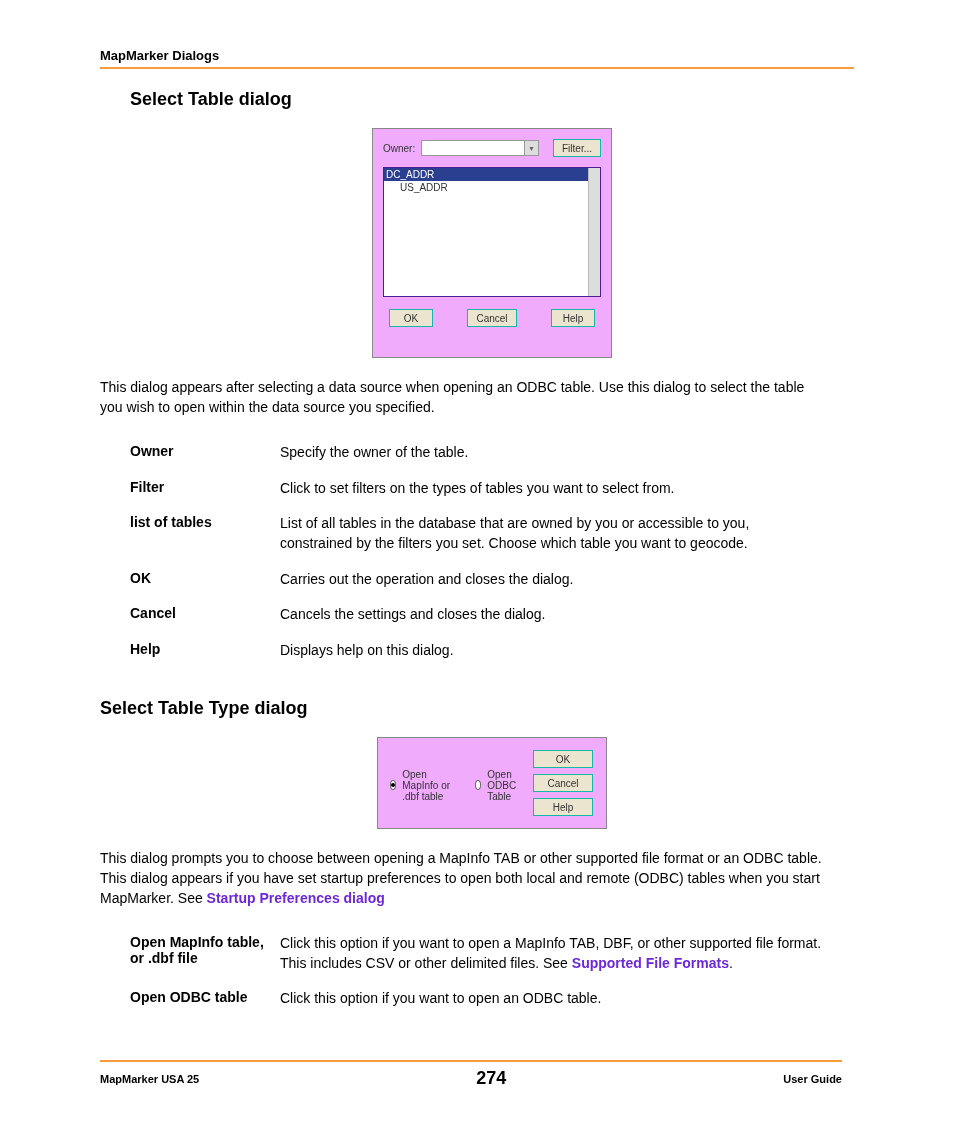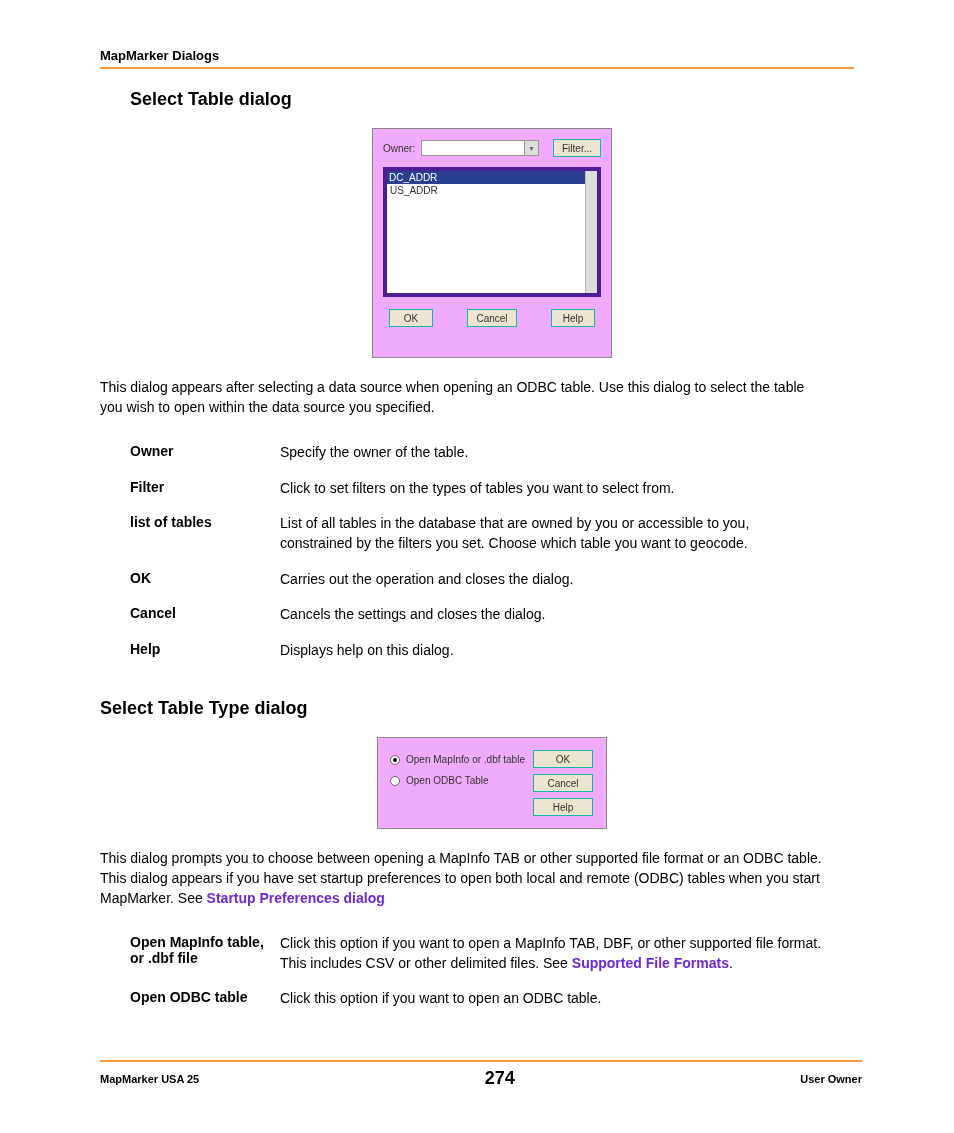--- a/index.html
+++ b/index.html
@@ -41,50 +41,50 @@
   }
   .dlg1 .owner-combo .arrow {
     position: absolute; right: 0; top: 0; width: 14px; height: 14px; background: #ddd; border-left:1px solid #999;
     display:flex; align-items:center; justify-content:center; font-size:8px; color:#666;
   }
   .winbtn {
     background: #ebe5cf; border: 1px solid #14b8a6; font-size:10px; height:18px; padding:0 8px;
     display:inline-flex; align-items:center; justify-content:center; min-width:44px;
   }
   .dlg1 .listbox {
-    background: #fff; border: 4px solid #4c1d95; height: 130px; width: 100%; margin-bottom: 12px;
+    background: #fff; border: 1px solid #4c1d95; height: 130px; width: 100%; margin-bottom: 12px;
     position: relative; overflow: hidden;
   }
   .dlg1 .listbox .sel {
     background: #2a3f8f; color:#fff; padding: 1px 2px; font-size:10px; width:calc(100% - 12px);
   }
-  .dlg1 .listbox .nosel { padding: 1px 3px; font-size:10px; }
+  .dlg1 .listbox .nosel { padding: 1px 16px; font-size:10px; }
   .dlg1 .listbox .sb {
     position:absolute; right:0; top:0; width:12px; height:100%; background:#ddd; border-left:1px solid #bbb;
   }
   .dlg1 .btnrow { display:flex; justify-content: space-between; padding: 0 6px; }
   
   .dlg2 { width: 230px; padding: 12px 0; display:flex; }
-  .dlg2 .opts { flex:1; padding-left:12px; display:flex; flex-direction:column; gap:10px; padding-top:4px;}
+  .dlg2 .opts { flex:1; padding-left:12px; display:flex; flex-direction:row; gap:10px; padding-top:4px;}
   .dlg2 .opt { display:flex; align-items:center; gap:6px; }
   .dlg2 .ctrls { width:76px; display:flex; flex-direction:column; gap:6px; align-items:center; padding-right:10px;}
   .dlg2 .winbtn { width:60px; }
   .radio { width:10px; height:10px; border:1px solid #666; border-radius:50%; display:inline-flex; align-items:center; justify-content:center; background:#fff;}
   .radio.on::after { content:''; width:4px; height:4px; background:#000; border-radius:50%; }
   
   p.body { font-size: 14px; line-height: 1.4; margin: 0 0 18px 16px; padding-right: 30px; }
   a.link { color: #6d28d9; font-weight: bold; text-decoration: none; }
   
   .deftable { width: 100%; padding: 0 30px 0 0; margin-bottom: 30px; }
   .defrow { display:flex; padding: 8px 0; }
   .defterm { width: 150px; font-weight: bold; font-size: 14px; flex-shrink:0; }
   .defdesc { font-size: 14px; line-height:1.4; flex:1; }
   
   .footer {
-    position: absolute; left: 100px; right: 92px; bottom: 44px;
+    position: absolute; left: 100px; right: 112px; bottom: 44px;
   }
   .footer-row { display:flex; justify-content: space-between; align-items:center; font-size:11px; font-weight:bold; padding-top:6px;}
   .footer .pnum { font-size:18px; font-weight:bold; }
 </style>
 </head>
 <body>
 
 <div class="page">
   <div class="header">MapMarker Dialogs</div>
   <hr class="hr-top">
@@ -185,16 +185,16 @@
         </div>
       </div>
     </div>
   </div>
 
   <div class="footer">
     <hr class="hr-bot">
     <div class="footer-row">
       <span>MapMarker USA 25</span>
       <span class="pnum">274</span>
-      <span>User Owner</span>
+      <span>User Guide</span>
     </div>
   </div>
 </div>
 
 </body></html>

